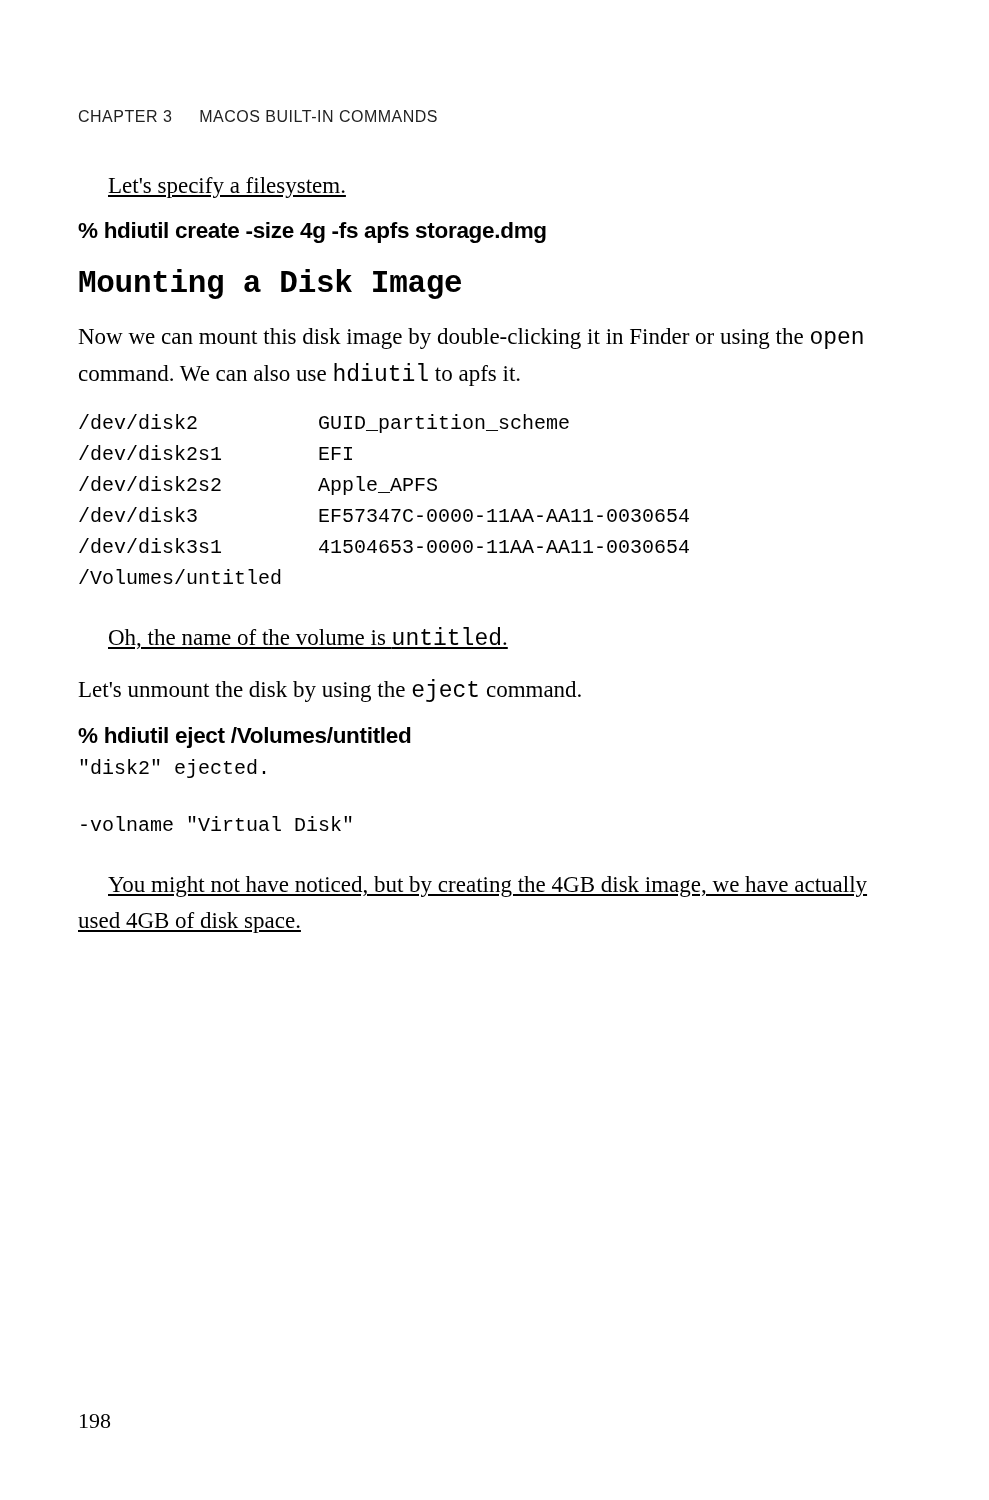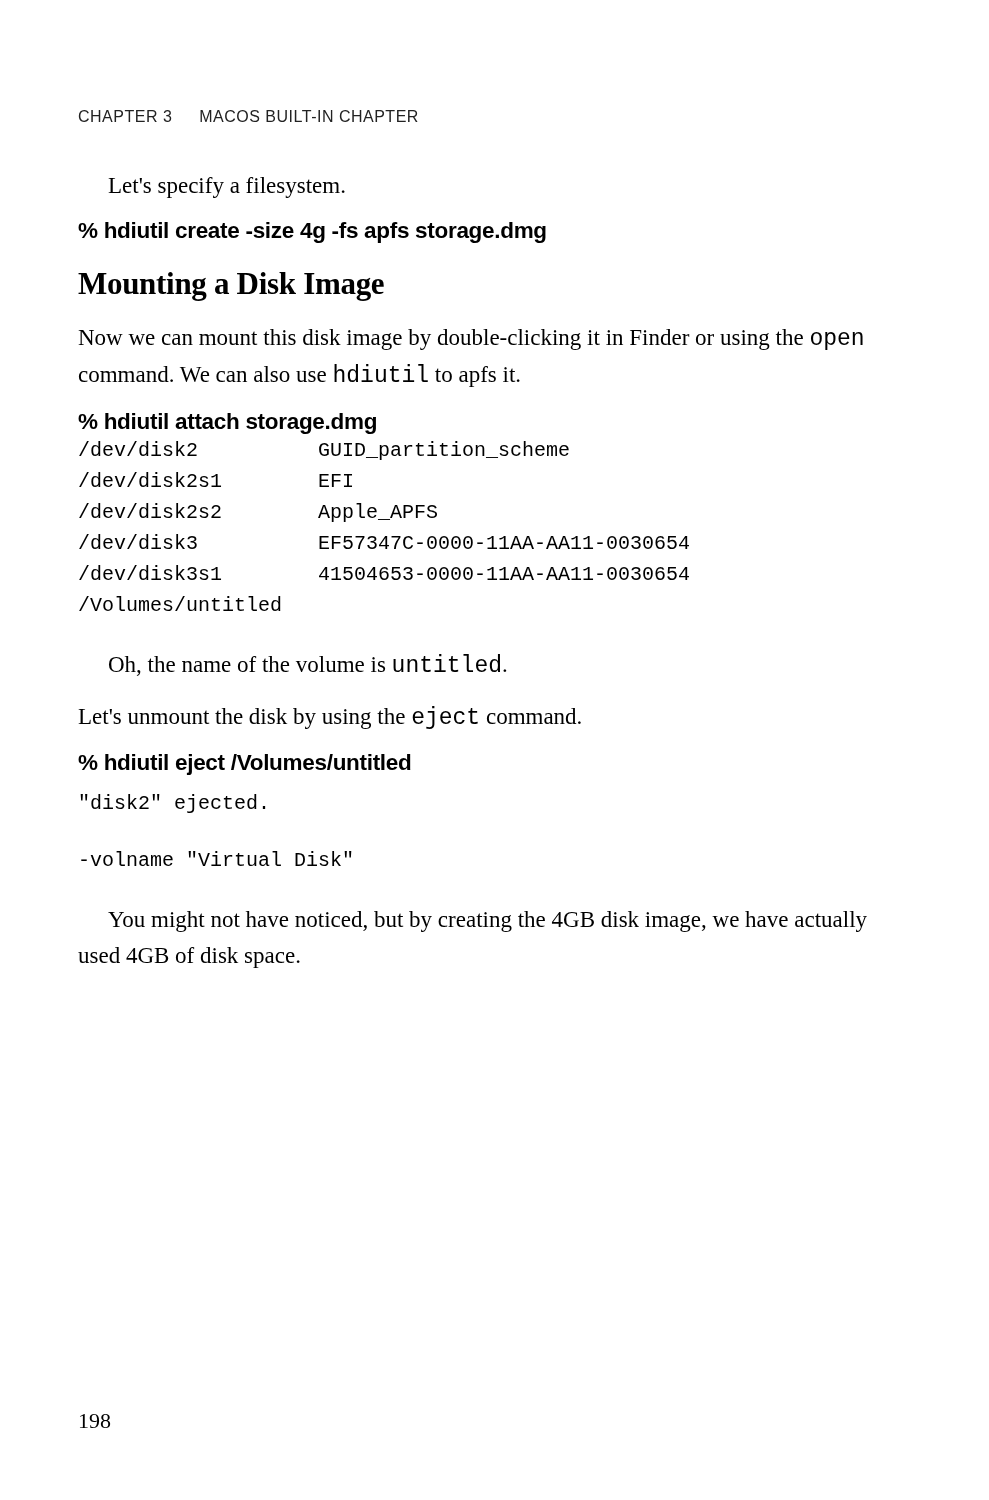--- a/index.html
+++ b/index.html
@@ -26,94 +26,94 @@
   .running-head .chap {
     margin-right: 22px;
   }
   p.body {
     font-size: 23px;
     line-height: 1.55;
     margin: 0 0 14px 0;
   }
   p.body.indent {
     text-indent: 30px;
+    text-decoration: underline;
   }
   .cmd {
     font-family: Liberation Sans, sans-serif;
     font-weight: bold;
     font-size: 22.5px;
     margin: 10px 0 22px 0;
     white-space: pre;
     letter-spacing: -0.3px;
   }
   .mono-block {
     font-family: 'Courier New', Courier, monospace;
     font-size: 20px;
     line-height: 1.55;
     margin: 0 0 26px 0;
     white-space: pre;
   }
   .mono-inline {
     font-family: 'Courier New', Courier, monospace;
   }
   h2.section {
-    font-family: Liberation Serif, serif;
+    font-family: Liberation Mono, monospace;
     font-weight: bold;
     font-size: 31px;
     margin: 16px 0 18px 0;
     letter-spacing: -0.3px;
   }
   .page-num {
     position: absolute;
     bottom: 66px;
     left: 78px;
     font-size: 22px;
     font-family: Georgia, serif;
   }
 </style>
 </head>
 <body>
 
 <div class="page">
 
   <div class="running-head">
     <span class="chap">CHAPTER 3</span>
-    <span>MACOS BUILT-IN CHAPTER</span>
+    <span>MACOS BUILT-IN COMMANDS</span>
   </div>
 
   <p class="body indent">
     <span>Let's specify a filesystem.</span>
   </p>
 
   <div class="cmd">% hdiutil create -size 4g -fs apfs storage.dmg</div>
 
   <h2 class="section">Mounting a Disk Image</h2>
 
   <p class="body">
     <span>Now we can mount this disk image by double-clicking it in Finder or using the </span><span class="mono-inline">open</span><span> command. We can also use </span><span class="mono-inline">hdiutil</span><span> to apfs it.</span>
   </p>
 
-  <div class="cmd" style="margin-bottom:0;">% hdiutil attach storage.dmg</div>
   <div class="mono-block">/dev/disk2          GUID_partition_scheme
 /dev/disk2s1        EFI
 /dev/disk2s2        Apple_APFS
 /dev/disk3          EF57347C-0000-11AA-AA11-0030654
 /dev/disk3s1        41504653-0000-11AA-AA11-0030654 
 /Volumes/untitled</div>
 
   <p class="body indent">
     <span>Oh, the name of the volume is </span><span class="mono-inline">untitled</span><span>.</span>
   </p>
 
 
   <p class="body">
     <span>Let's unmount the disk by using the </span><span class="mono-inline">eject</span><span> command.</span>
   </p>
 
-  <div class="cmd" style="margin-bottom:12px;">% hdiutil eject /Volumes/untitled</div>
+  <div class="cmd" style="margin-bottom:4px;">% hdiutil eject /Volumes/untitled</div>
   <div class="mono-block">"disk2" ejected.</div>
 
 
 
   <div class="mono-block" style="margin-top:14px;">-volname "Virtual Disk"</div>
 
   <p class="body indent">
     <span>You might not have noticed, but by creating the 4GB disk image, we have actually used 4GB of disk space.</span>
   </p>
 

